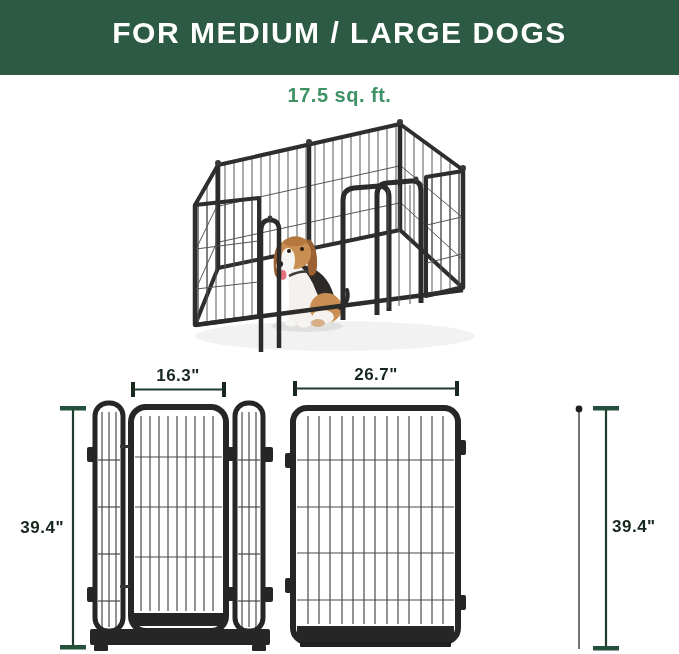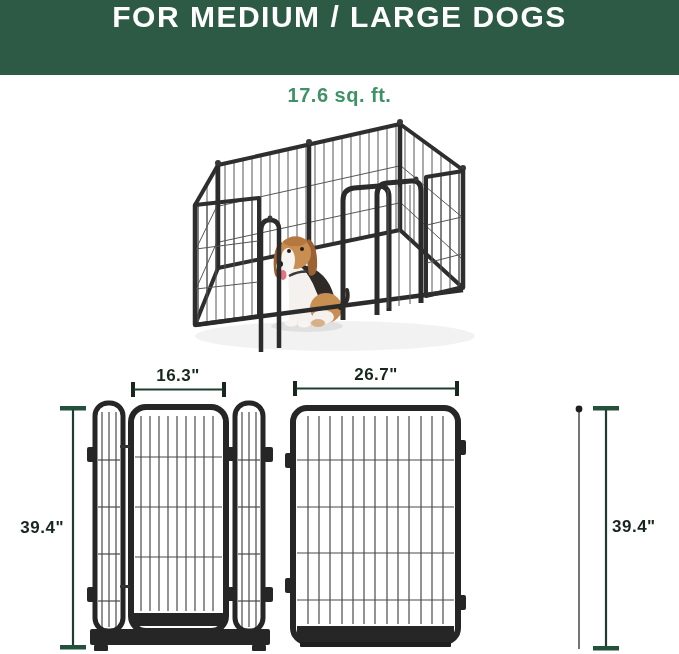--- a/index.html
+++ b/index.html
@@ -7,21 +7,21 @@
   .page {
     position:relative; width:679px; height:654px; margin:0 auto;
     background:#ffffff; overflow:hidden;
     font-family:"Liberation Sans", sans-serif;
   }
   .banner {
     position:absolute; left:0; top:0; width:679px; height:75px;
     background:#2d5a44; text-align:center; color:#ffffff;
   }
   .banner .title {
-    padding-top:0; font-size:30px; font-weight:bold; letter-spacing:1.5px;
+    padding-top:16px; font-size:30px; font-weight:bold; letter-spacing:1.5px;
   }
   .banner .tagline {
     margin-top:3px; font-size:15px; font-weight:bold; letter-spacing:0.5px;
   }
   .banner .tagline .dash { margin:0 9px; font-weight:normal; }
   .area-label {
     position:absolute; left:0; top:84px; width:679px; text-align:center;
     font-size:20px; font-weight:bold; color:#3f9166; letter-spacing:0.5px;
   }
   .hero { position:absolute; left:185px; top:110px; width:300px; height:260px; }
@@ -35,21 +35,21 @@
 </style>
 </head>
 <body>
 
 <div class="page">
 
   <div class="banner">
     <div class="title">FOR MEDIUM / LARGE DOGS</div>
   </div>
 
-  <div class="area-label">17.6 sq. ft.</div>
+  <div class="area-label">17.5 sq. ft.</div>
 
   <svg class="hero" viewBox="0 0 300 260">
     <defs>
       <pattern id="wv" width="9" height="300" patternUnits="userSpaceOnUse">
         <line x1="4" y1="0" x2="4" y2="300" stroke="#555555" stroke-width="1"></line>
       </pattern>
     </defs>
 
     <ellipse cx="150" cy="226" rx="140" ry="15" fill="#000000" opacity="0.05"></ellipse>
 

